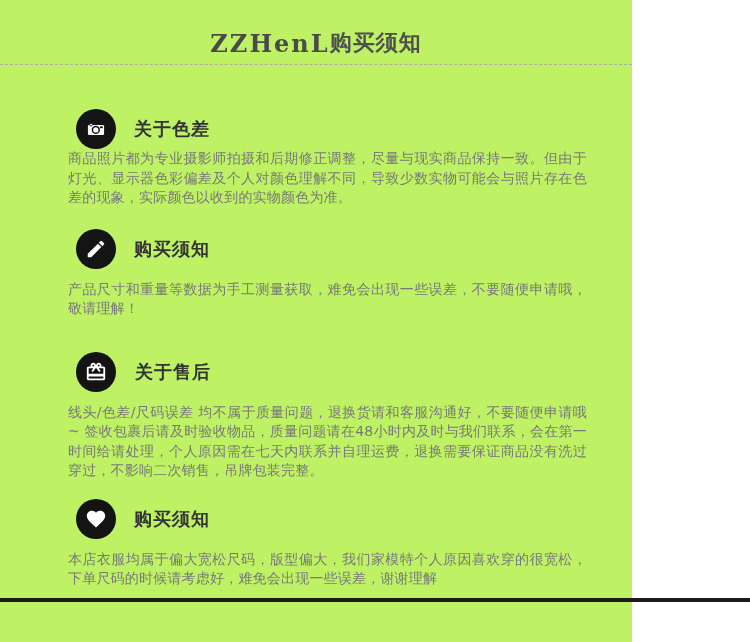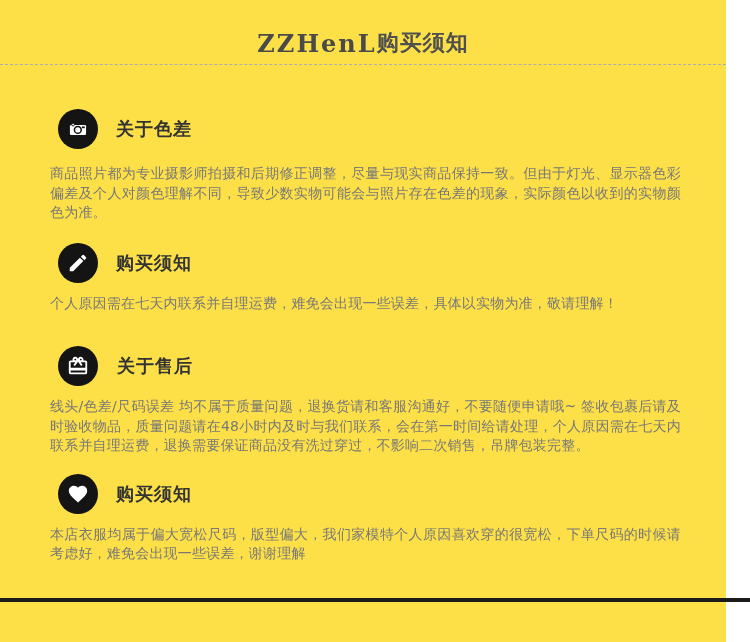--- a/index.html
+++ b/index.html
@@ -8,23 +8,23 @@
     background: #ffffff;
   }
   body {
     width: 750px;
     height: 642px;
     font-family: "DejaVu Sans", "Liberation Sans", sans-serif;
     position: relative;
     overflow: hidden;
   }
   .page {
-    width: 726px;
+    width: 632px;
     height: 642px;
-    background: #fde047;
+    background: #bef264;
   }
   
   .title-wrap {
     text-align: center;
     padding-top: 28px;
     height: 46px;
     box-sizing: border-box;
   }
   .title-brand {
     font-family: "DejaVu Serif", "Liberation Serif", serif;
@@ -44,21 +44,21 @@
   }
   .dashed-divider {
     border: none;
     border-top: 1px dashed #adadad;
     margin: 0;
     margin-top: 18px;
     width: 100%;
   }
   
   .content {
-    padding: 0 45px 0 50px;
+    padding: 0 45px 0 68px;
   }
   .section-header {
     display: flex;
     align-items: center;
     gap: 18px;
   }
   .icon-circle {
     width: 40px;
     height: 40px;
     border-radius: 50%;
@@ -82,21 +82,21 @@
   }
   .section-body {
     font-size: 14px;
     line-height: 19.5px;
     color: #787878;
     margin: 0;
     letter-spacing: 0.2px;
     text-align: justify;
   }
   .sec1 .section-header { margin-top: 44px; }
-  .sec1 .section-body   { margin-top: 15px; }
+  .sec1 .section-body   { margin-top: 1px; font-family: Liberation Mono, monospace; }
   .sec2 .section-header { margin-top: 20px; }
   .sec2 .section-body   { margin-top: 11px; }
   .sec3 .section-header { margin-top: 33px; gap: 19px; }
   .sec3 .section-body   { margin-top: 11px; }
   .sec4 .section-header { margin-top: 18px; }
   .sec4 .section-body   { margin-top: 11px; }
   
   .footer-bar {
     position: absolute;
     left: 0;
@@ -136,21 +136,21 @@
 
     <section class="sec2">
       <div class="section-header">
         <span class="icon-circle">
           <svg viewBox="0 0 24 24" aria-hidden="true">
             <path fill="#ffffff" d="M3 17.25V21h3.75L17.81 9.94l-3.75-3.75L3 17.25zM20.71 7.04a1 1 0 0 0 0-1.41l-2.34-2.34a1 1 0 0 0-1.41 0l-1.83 1.83 3.75 3.75 1.83-1.83z"></path>
           </svg>
         </span>
         <span class="section-heading">购买须知</span>
       </div>
-      <p class="section-body">个人原因需在七天内联系并自理运费，难免会出现一些误差，具体以实物为准，敬请理解！</p>
+      <p class="section-body">产品尺寸和重量等数据为手工测量获取，难免会出现一些误差，不要随便申请哦，敬请理解！</p>
     </section>
 
     <section class="sec3">
       <div class="section-header">
         <span class="icon-circle">
           <svg viewBox="0 0 24 24" aria-hidden="true">
             <path fill="#ffffff" d="M20 6h-2.18c.11-.31.18-.65.18-1a2.996 2.996 0 0 0-5.5-1.65l-.5.67-.5-.68C10.96 2.54 10.05 2 9 2 7.34 2 6 3.34 6 5c0 .35.07.69.18 1H4c-1.11 0-1.99.89-1.99 2L2 19c0 1.11.89 2 2 2h16c1.11 0 2-.89 2-2V8c0-1.11-.89-2-2-2zm-5-2c.55 0 1 .45 1 1s-.45 1-1 1-1-.45-1-1 .45-1 1-1zM9 4c.55 0 1 .45 1 1s-.45 1-1 1-1-.45-1-1 .45-1 1-1zm11 15H4v-2h16v2zm0-5H4V8h5.08L7 10.83 8.62 12 11 8.76 12 7.4l1 1.36L15.38 12 17 10.83 14.92 8H20v6z"></path>
           </svg>
         </span>
         <span class="section-heading">关于售后</span>

